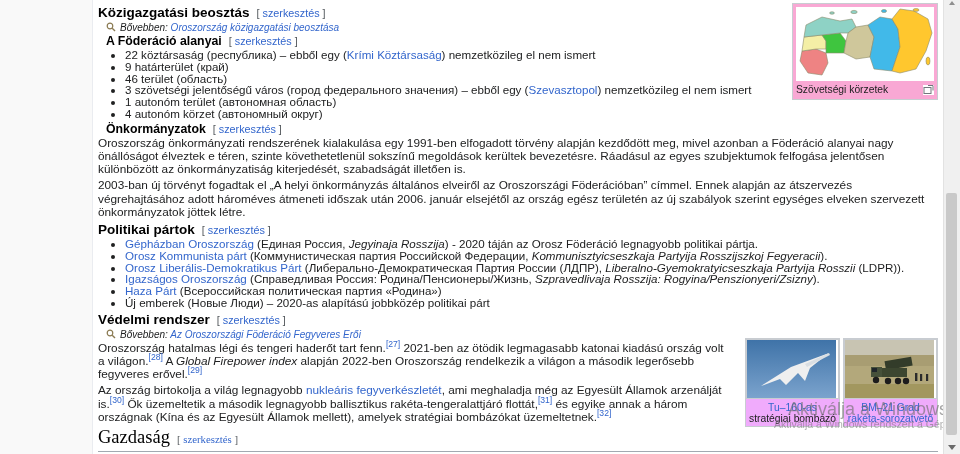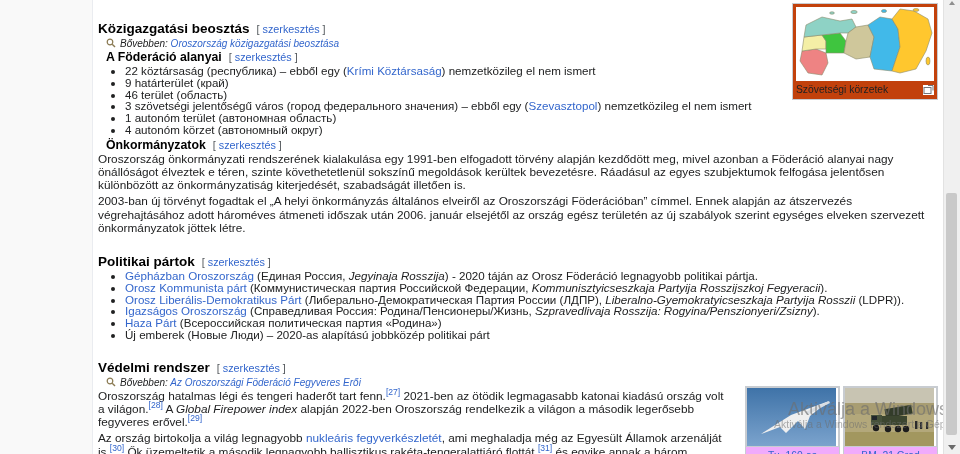--- a/index.html
+++ b/index.html
@@ -4,36 +4,36 @@
 <style>
   html,body{margin:0;padding:0;}
   #viewport{position:relative;width:960px;height:454px;overflow:hidden;background:#fff;
     font-family:"Liberation Sans","DejaVu Sans",sans-serif;color:#202122;}
   .sidebar{position:absolute;left:0;top:0;width:92px;height:454px;background:#f9f9f9;border-right:1px solid #eaecf0;}
   .content{position:absolute;left:93px;top:0;width:851px;height:454px;box-sizing:border-box;
     padding:2px 6px 0 5px;font-size:11.8px;line-height:13.2px;}
   
   h2.gaz{font-family:"Liberation Serif","DejaVu Serif",serif;font-weight:normal;font-size:18.5px;
     line-height:21px;margin:3px 0 0;padding-bottom:1px;border-bottom:1px solid #a2a9b1;color:#000;}
-  h3.sec{font-size:13.5px;line-height:14px;margin:20px 0 1px;font-weight:bold;color:#000;}
+  h3.sec{font-size:13.5px;line-height:14px;margin:4px 0 1px;font-weight:bold;color:#000;}
   h4.sub{font-size:12.3px;line-height:13px;margin:1px 8px 1px;font-weight:bold;color:#000;}
   .mw-edit{font-weight:normal;font-size:10.8px;margin-left:7px;}
   .mw-edit .bk{color:#54595d;}
   a,.l{color:#3366cc;text-decoration:none;cursor:pointer;}
   .il{color:#3366cc;font-style:italic;cursor:pointer;}
   .i{font-style:italic;}
   sup.ref{color:#3366cc;font-size:8.6px;line-height:0;cursor:pointer;}
   
   p.bp{margin:1px 0 3px;}
   ul.bl{margin:1px 0 3px;padding-left:27px;list-style:disc outside;}
   ul.bl li{line-height:11.8px;font-size:11.6px;}
   .hatnote{font-style:italic;font-size:10px;line-height:13px;margin:0 16px 1px 22px;position:relative;}
   .mag{position:absolute;left:-14px;top:1px;}
   
-  .thumb{float:right;width:138px;margin:1px 0 8px 14px;border:1px solid #c8ccd1;background:#c2410c;padding:3px;}
+  .thumb{float:right;width:138px;margin:1px 0 8px 14px;border:1px solid #c8ccd1;background:#f9a8d4;padding:3px;}
   .thumb svg{display:block;background:#fff;}
   .thumb-cap{font-size:10.3px;line-height:12px;padding-top:3px;color:#202122;overflow:hidden;}
   .magnify-corner{float:right;margin-top:1px;}
   
   .gallery{float:right;margin:1px 0 6px 12px;display:flex;gap:3px;}
   .gbox{width:95px;border:1px solid #c8ccd1;background:#f0abfc;padding:0;box-sizing:border-box;margin-top:9px;}
   .gimg{border:1px solid #c8ccd1;height:58px;overflow:hidden;background:#fff;}
   .gimg svg{display:block;}
   .gcap{text-align:center;font-size:10.3px;line-height:11.5px;padding:3px 0 1px;}
   

